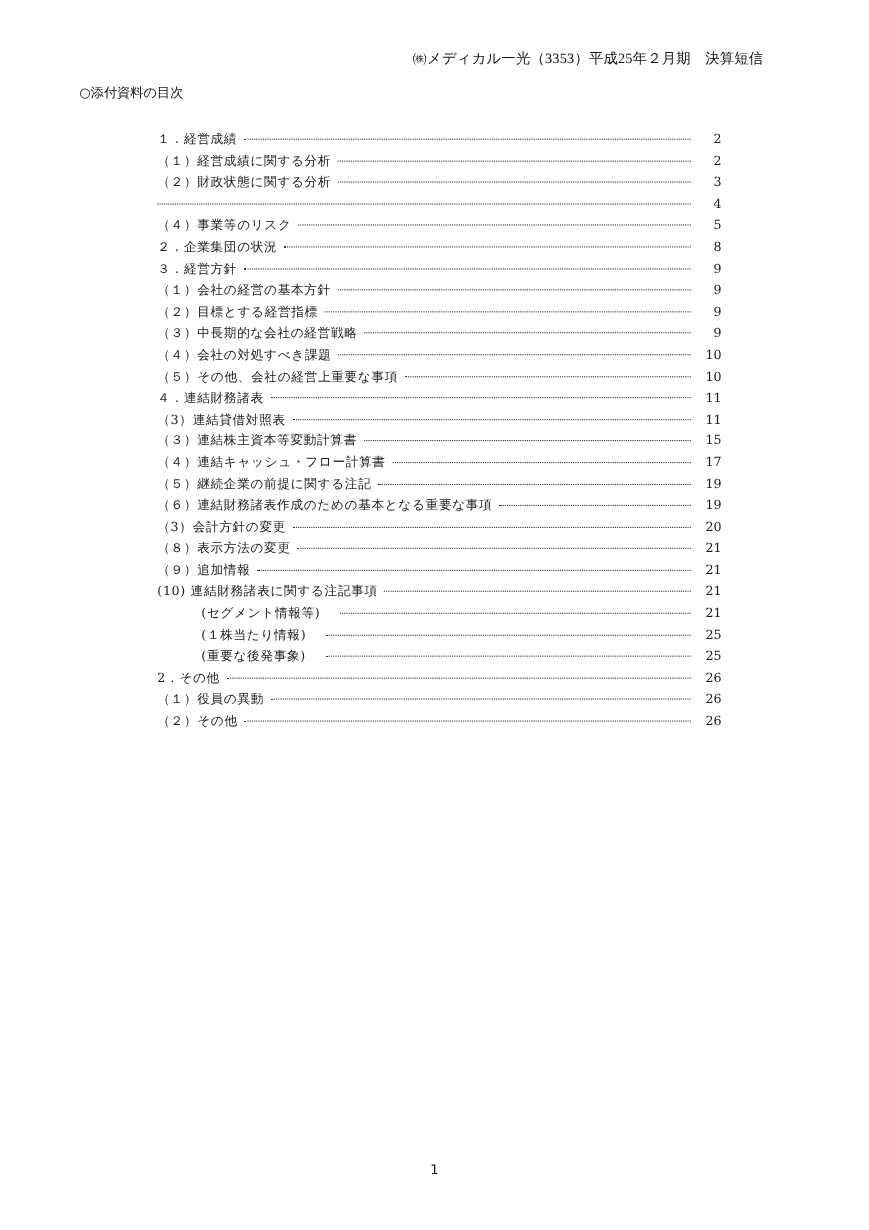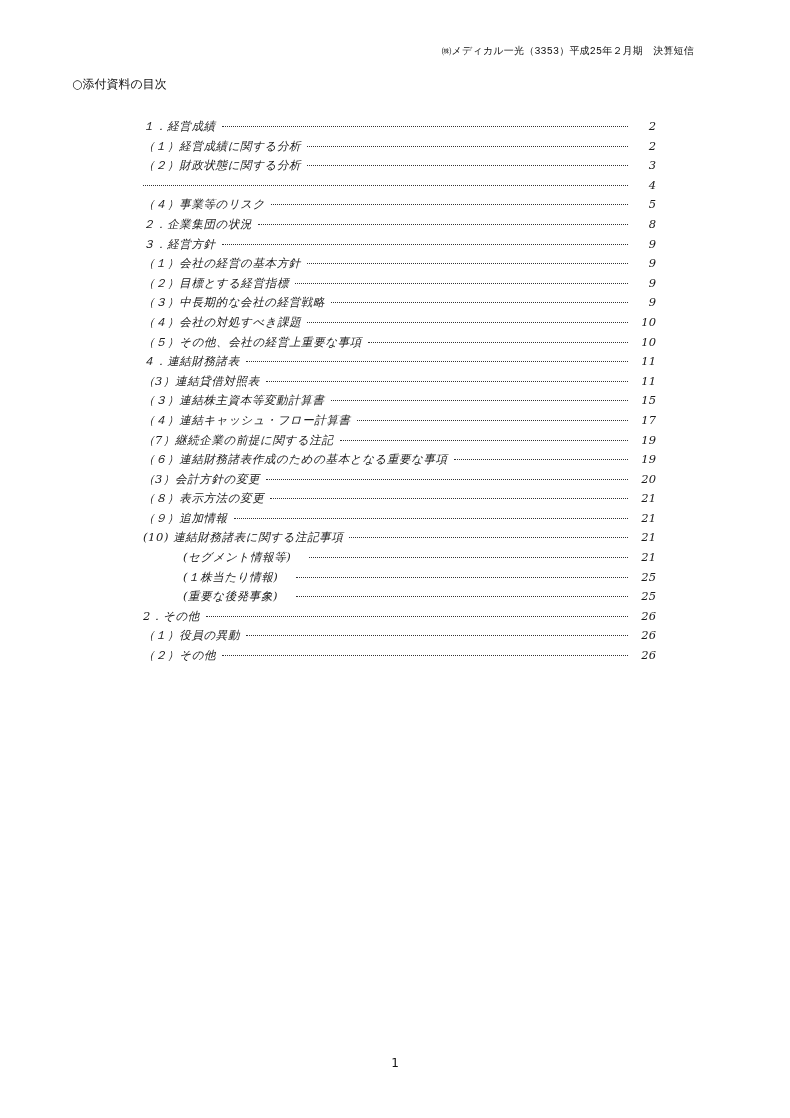--- a/index.html
+++ b/index.html
@@ -12,22 +12,22 @@
       height: 1118px;
       position: relative;
       overflow: hidden;
       color: #1a1a1a;
       font-family: "DejaVu Serif", "Liberation Serif", serif;
     }
     .header {
       position: absolute;
       top: 44px;
       right: 96px;
-      font-family: Liberation Mono, monospace;
-      font-size: 10px;
+      font-family: Liberation Serif, serif;
+      font-size: 13px;
       letter-spacing: 0.2px;
       white-space: nowrap;
       color: #111;
     }
     .doc-title {
       position: absolute;
       top: 76px;
       left: 72px;
       font-size: 12px;
       white-space: nowrap;
@@ -39,21 +39,20 @@
       left: 143px;
       width: 513px;
     }
     .toc-row {
       display: flex;
       align-items: baseline;
       height: 19.6px;
       line-height: 19.6px;
       font-size: 11.5px;
       white-space: nowrap;
-      font-style: italic;
     }
     .toc-label {
       flex: 0 0 auto;
       padding-right: 6px;
       letter-spacing: 0.6px;
     }
     .toc-row.sub .toc-label { padding-left: 0px; text-align: right; }
     .toc-row.subsub .toc-label { padding-left: 40px; }
     .toc-row.subsub .toc-leader { margin-left: 12px; }
     .toc-leader {
@@ -163,21 +162,21 @@
       <span class="toc-label">（３）連結株主資本等変動計算書</span>
       <span class="toc-leader"></span>
       <span class="toc-page">15</span>
     </div>
   <div class="toc-row sub">
       <span class="toc-label">（４）連結キャッシュ・フロー計算書</span>
       <span class="toc-leader"></span>
       <span class="toc-page">17</span>
     </div>
   <div class="toc-row sub">
-      <span class="toc-label">（7）継続企業の前提に関する注記</span>
+      <span class="toc-label">（５）継続企業の前提に関する注記</span>
       <span class="toc-leader"></span>
       <span class="toc-page">19</span>
     </div>
   <div class="toc-row sub">
       <span class="toc-label">（６）連結財務諸表作成のための基本となる重要な事項</span>
       <span class="toc-leader"></span>
       <span class="toc-page">19</span>
     </div>
   <div class="toc-row sub">
       <span class="toc-label">（3）会計方針の変更</span>

